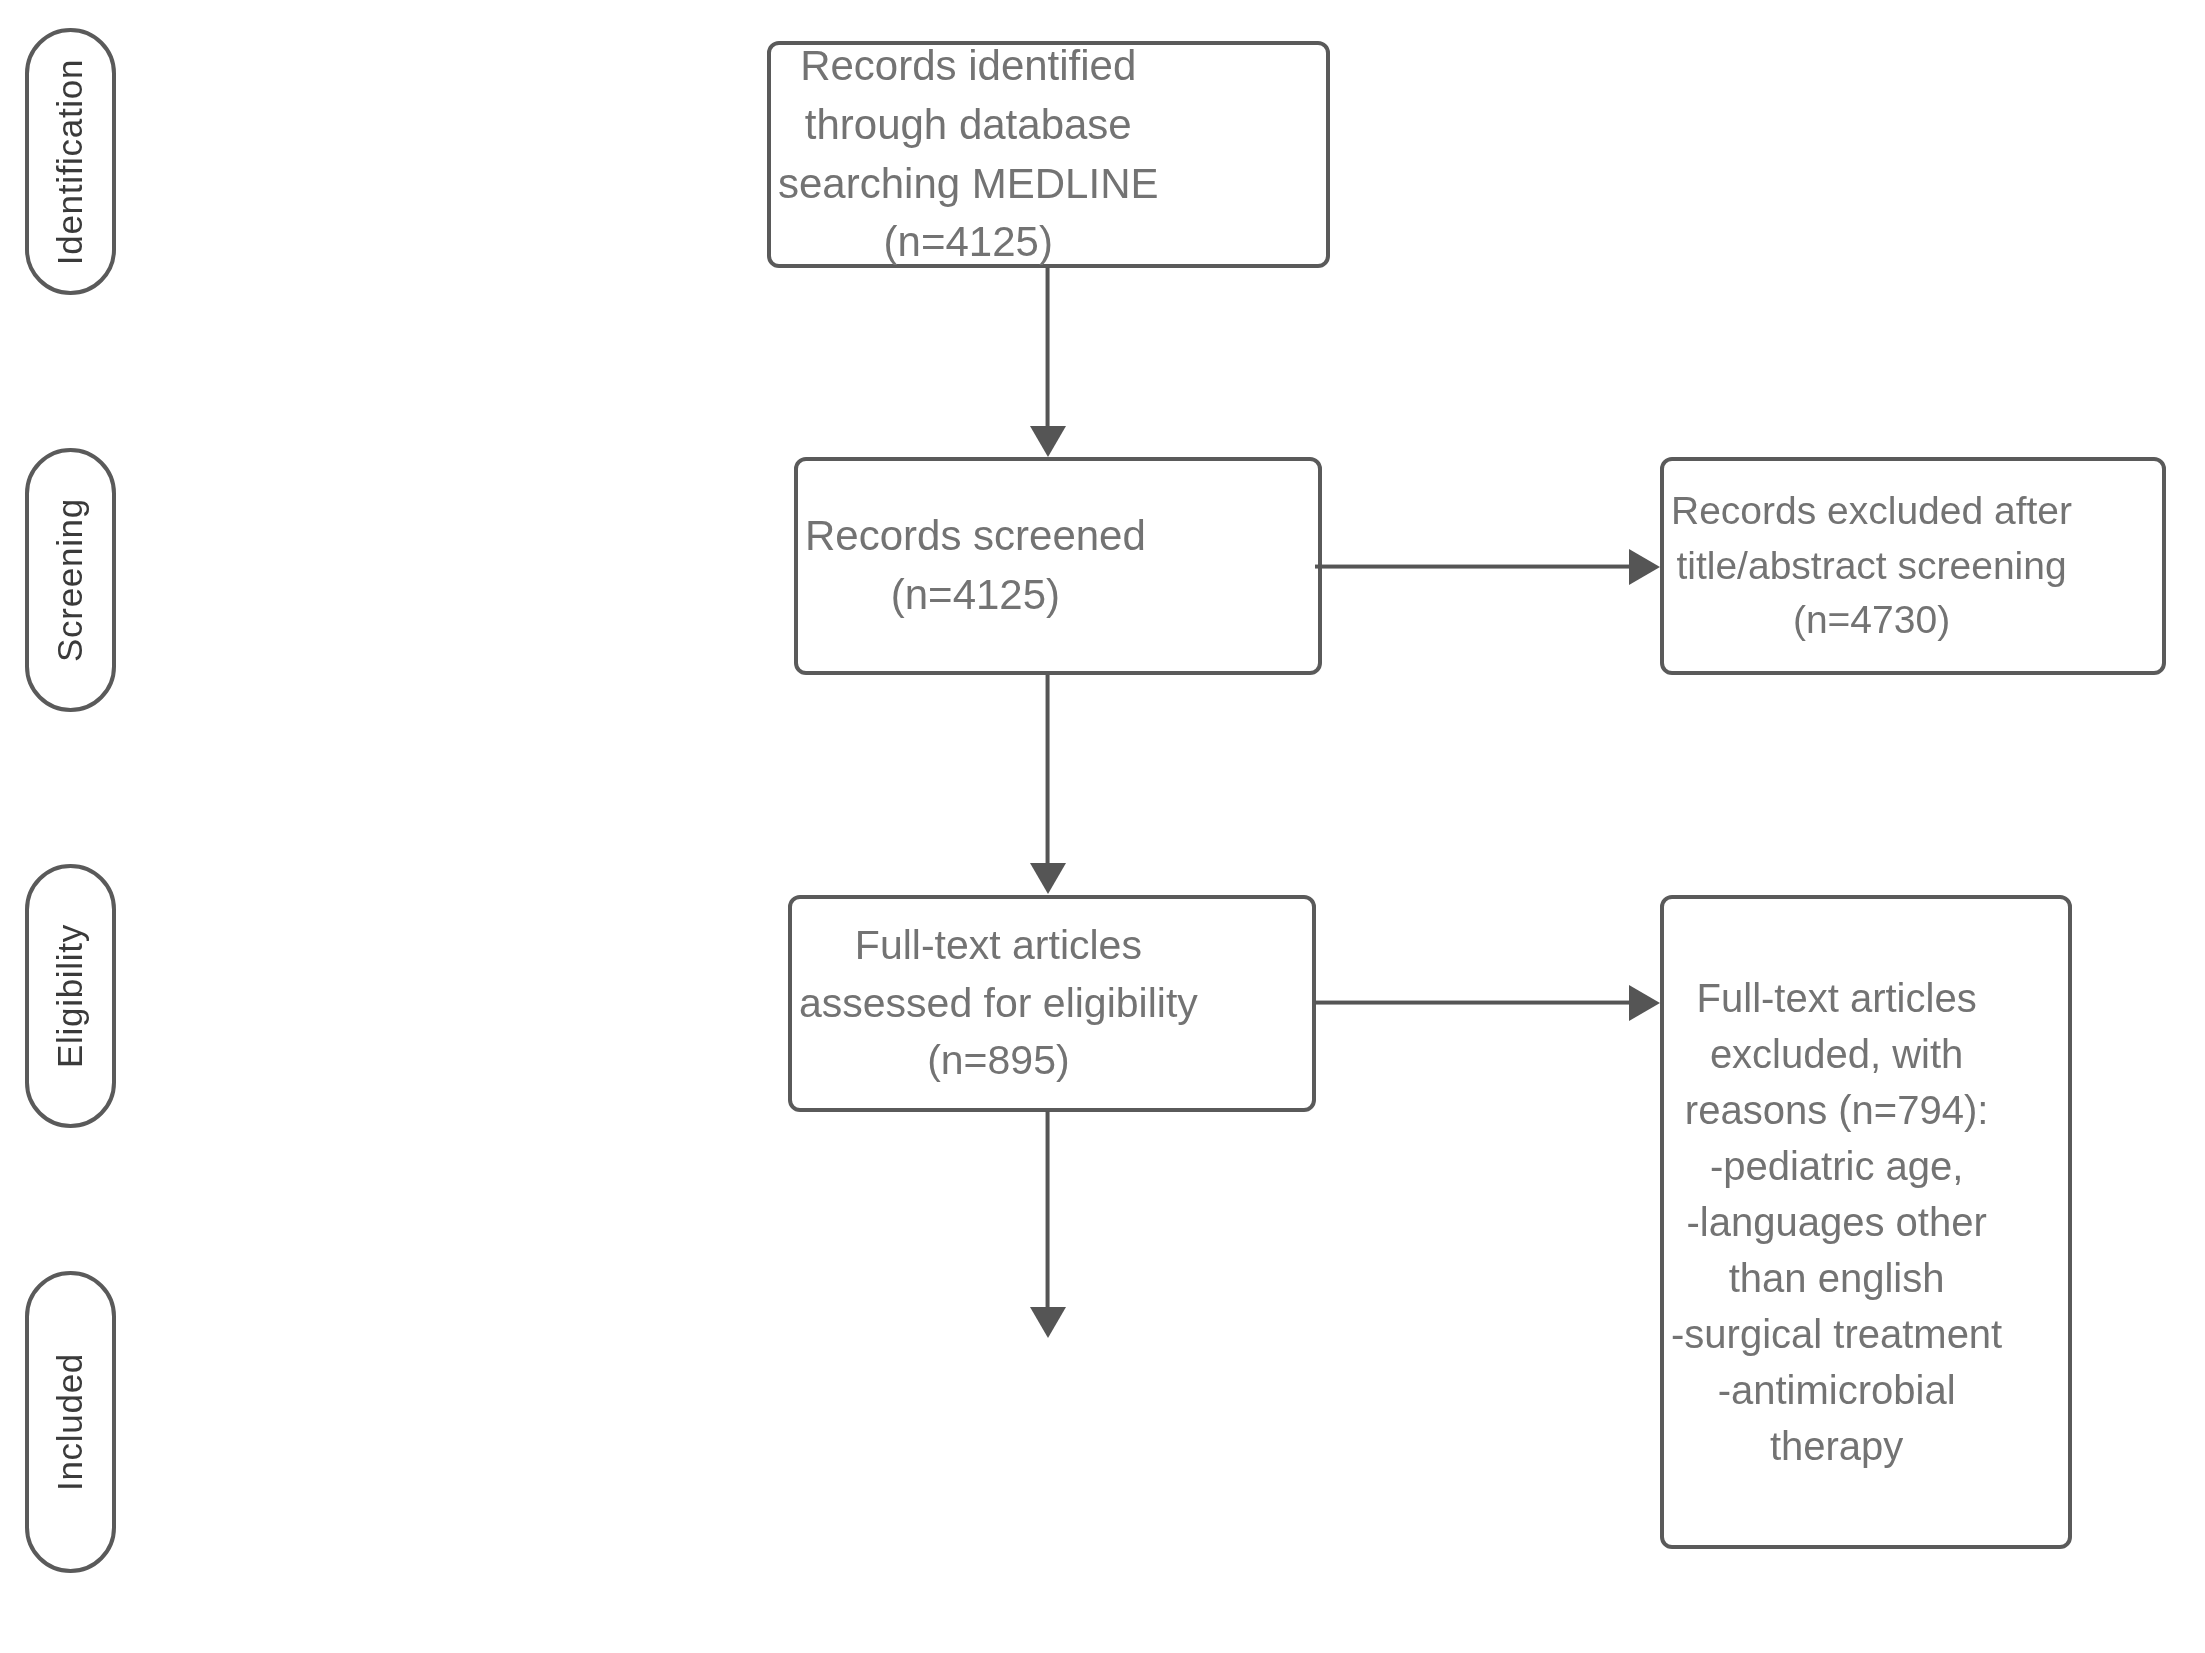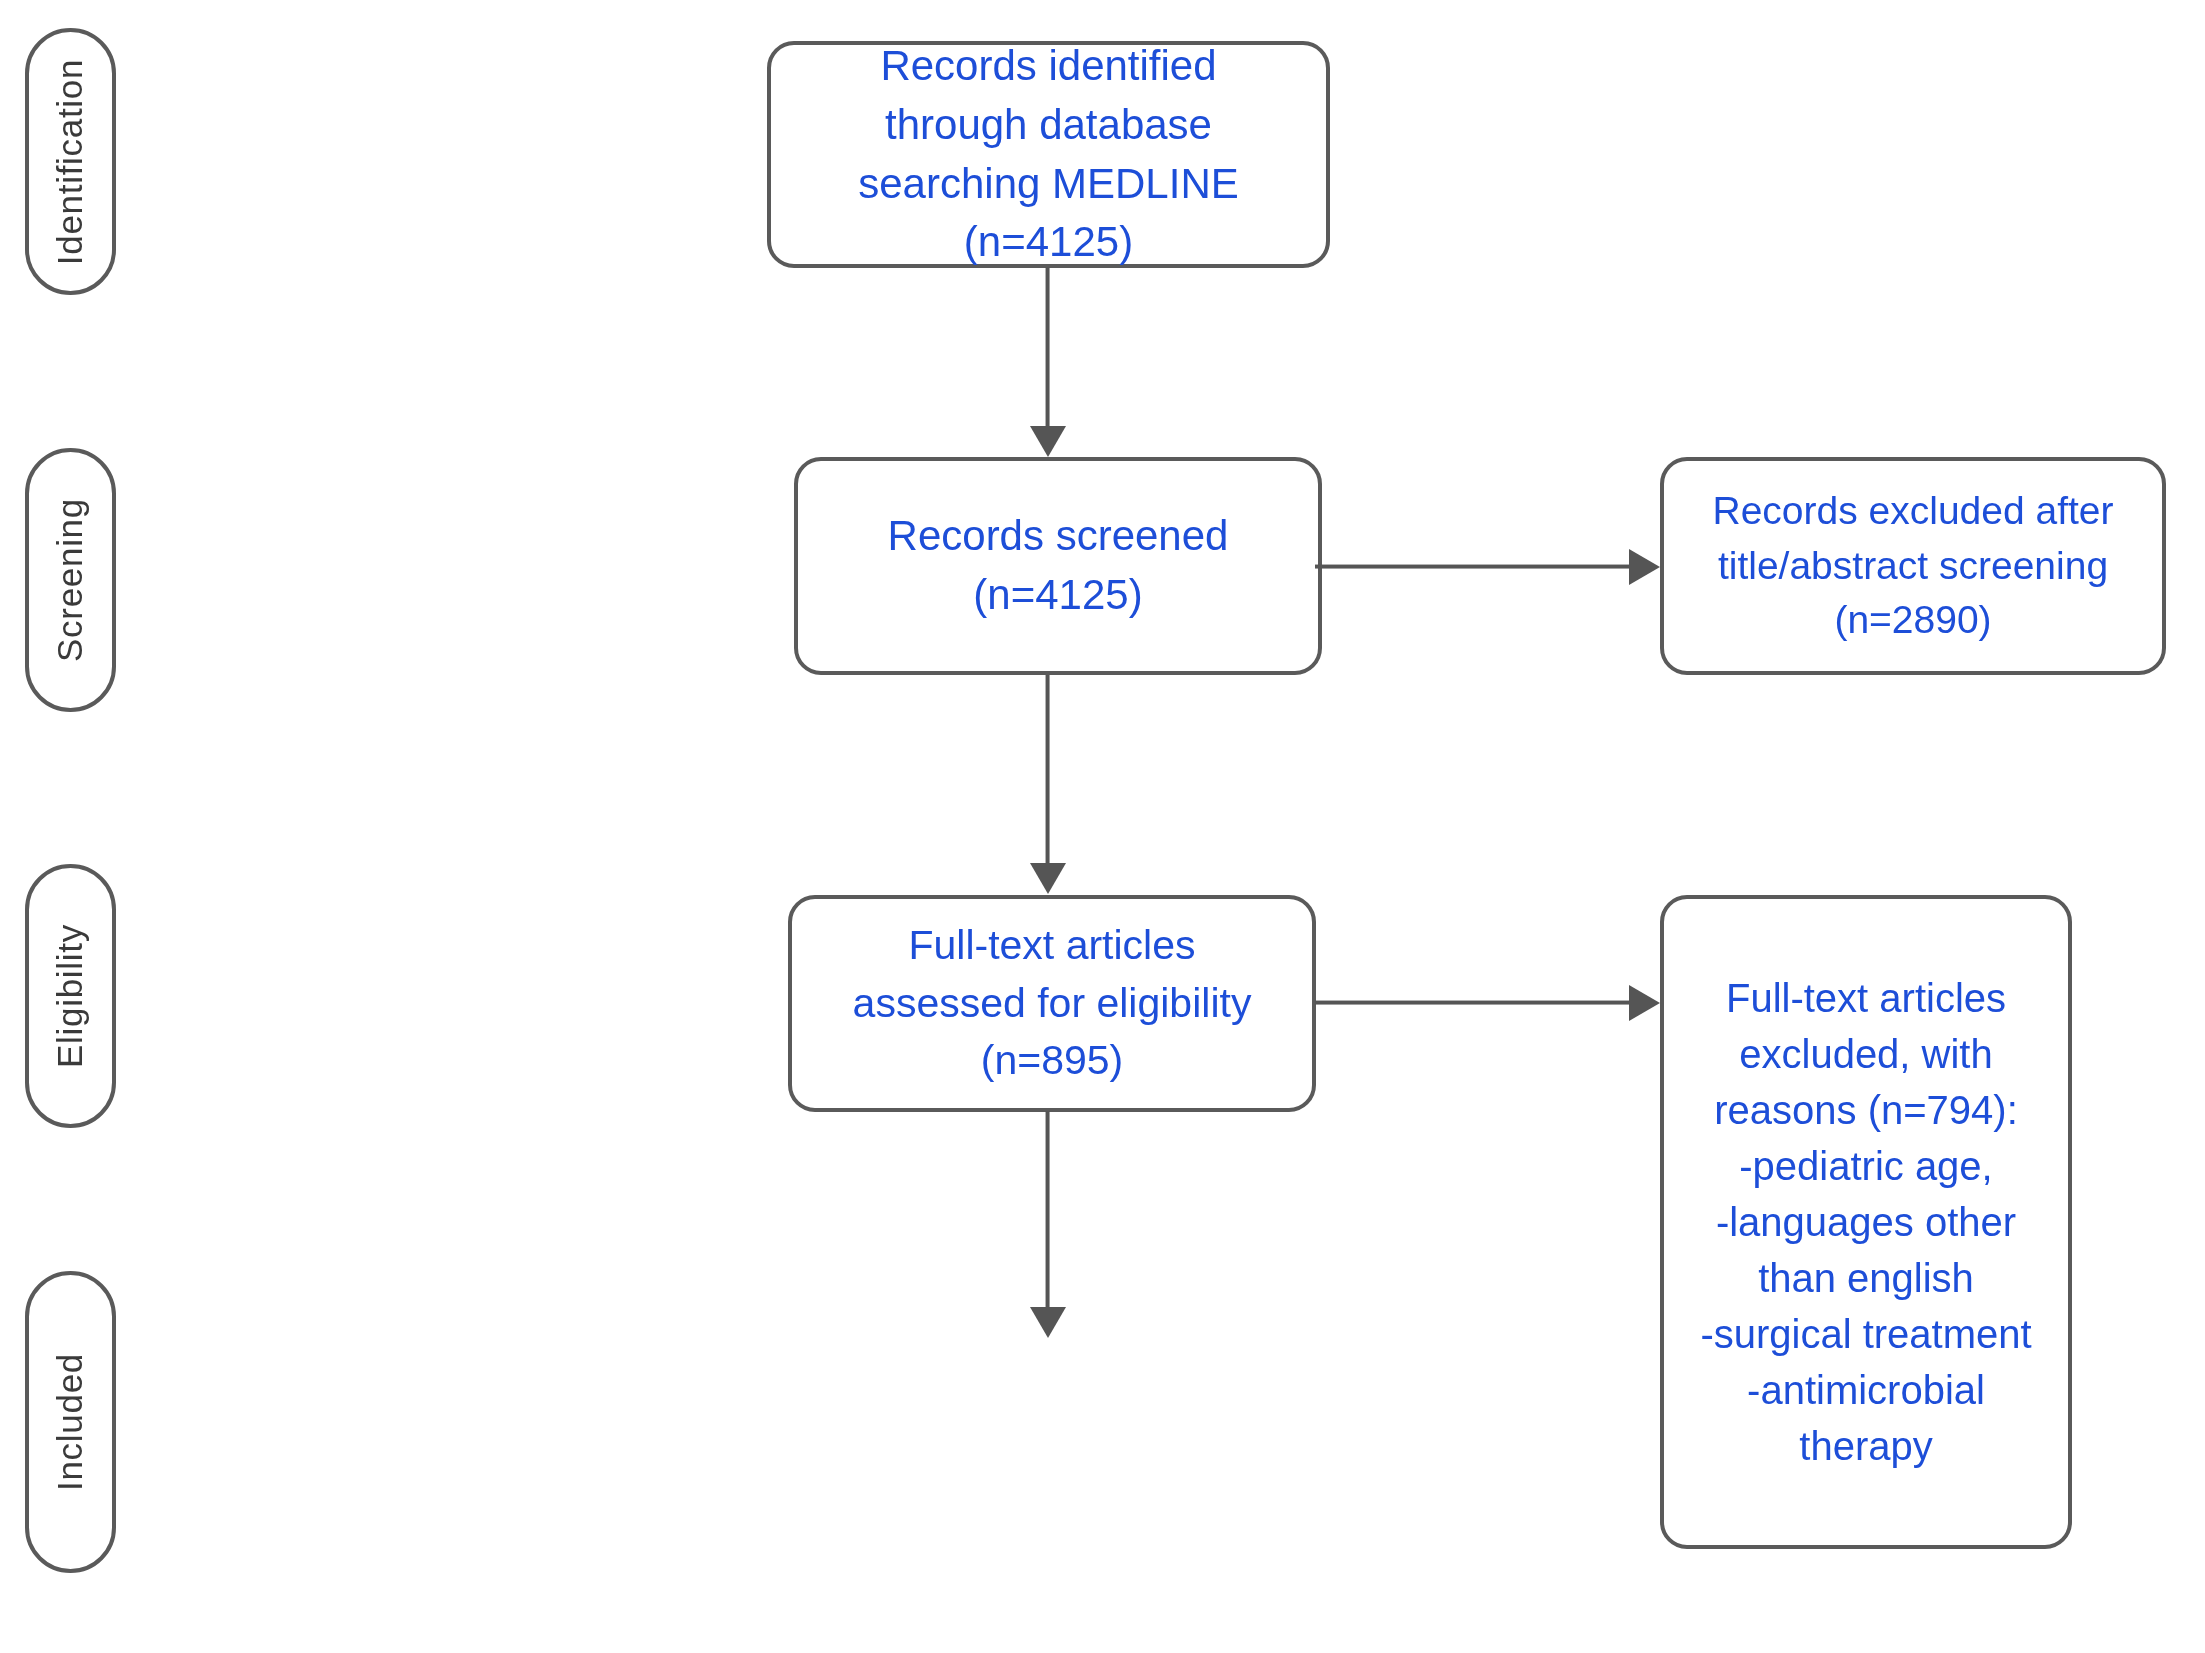--- a/index.html
+++ b/index.html
@@ -33,27 +33,27 @@
   #pill-identification { left:24.6px;  top:28px;   width:91px; height:267px; }
   #pill-screening      { left:24.6px;  top:448px;  width:91px; height:264px; }
   #pill-eligibility    { left:24.6px;  top:864px; width:91px; height:264px; }
   #pill-included       { left:24.6px;  top:1271px; width:91px; height:302px; }
 
   
   .node {
     position:absolute;
     box-sizing:border-box;
     border:4.9px solid #5a5a5a;
-    border-radius:27px;
+    border-radius:12px;
     background:#ffffff;
     display:flex;
     align-items:center;
-    justify-content:center;
+    justify-content:flex-start;
     text-align:center;
-    color:#1d4ed8;
+    color:#737373;
     font-size:42px;
     line-height:1.4;
   }
   .node .node-text { white-space:pre-line; padding:0 7px; }
   #box-identified      { left:767px; top:41px;   width:563px; height:227px; }
   #box-screened        { left:788px; top:457px;  width:528px; height:218px;margin-left:6px; }
   #box-fulltext        { left:788px; top:895px; width:528px; height:217px; font-size:41px; }
   #box-included        { left:788px; top:1338px; width:528px; height:217px; }
   #box-excl-screening  { left:1660px; top:457px;  width:506px; height:218px; font-size:39px; }
   #box-excl-fulltext   { left:1660px; top:895px; width:412px; height:654px; font-size:40px; }
@@ -120,21 +120,21 @@
   </div>
   <div class="node" id="box-fulltext">
     <span class="node-text">Full-text articles
 assessed for eligibility
 (n=895)</span>
   </div>
 
   <div class="node" id="box-excl-screening">
     <span class="node-text">Records excluded after
 title/abstract screening
-(n=2890)</span>
+(n=4730)</span>
   </div>
   <div class="node" id="box-excl-fulltext">
     <span class="node-text">Full-text articles
 excluded, with
 reasons (n=794):
 -pediatric age,
 -languages other
 than english
 -surgical treatment
 -antimicrobial

